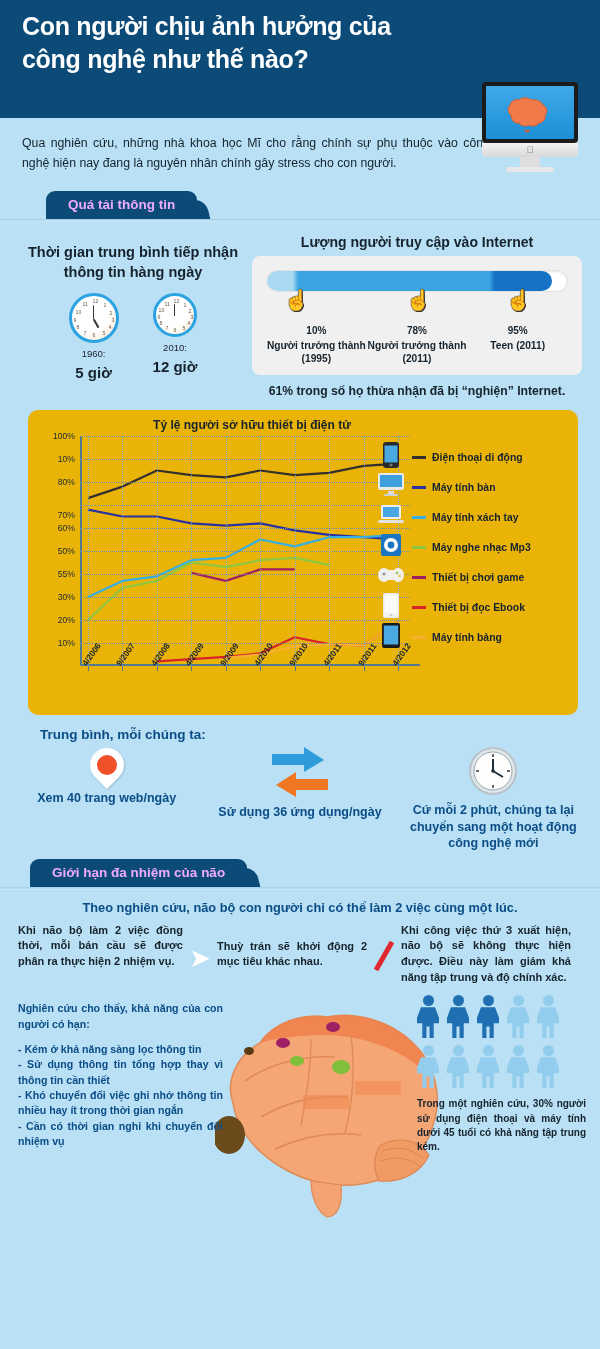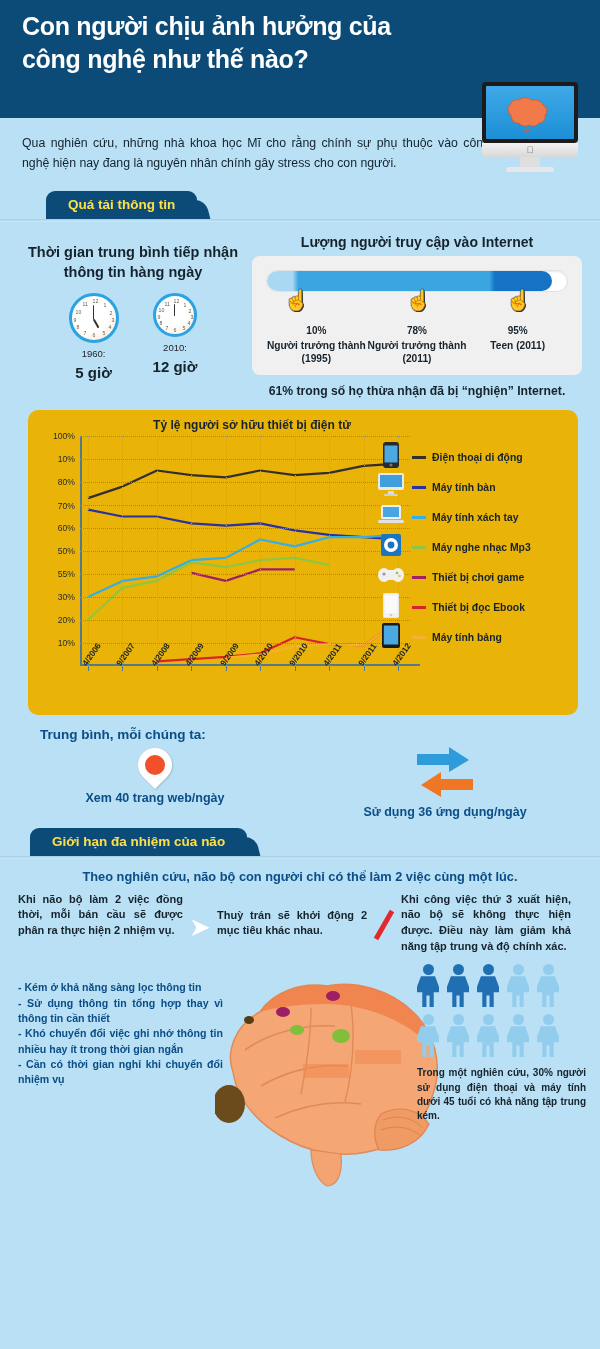--- a/index.html
+++ b/index.html
@@ -64,21 +64,21 @@
   }
   
   .tabwrap { position: relative; height: 34px; margin-top: 4px; }
   .tabwrap::after {
     content:"";position:absolute;left:0;right:0;bottom:0;height:3px;
     background: linear-gradient(180deg,#9ecfe6,#cfe9f6);
   }
   .tab {
     position: absolute; left: 46px; bottom: 3px;
     background: #0c4b77;
-    color:#fde047; font-size: 13.5px; font-weight:bold;
+    color:#f0abfc; font-size: 13.5px; font-weight:bold;
     padding: 6px 22px 7px 22px;
     border-radius: 9px 9px 0 0;
   }
   .tab::after{
     content:"";position:absolute;right:-11px;bottom:0;
     width:14px;height:19px;background:#0c4b77;
     border-radius: 0 10px 0 0;
     transform: skewX(14deg);
   }
   .tab.t2 { left: 30px; }
@@ -291,21 +291,21 @@
         <polyline points="76.88888888888889,225.4 111.33333333333333,223.1 145.77777777777777,220.8 180.22222222222223,217.35 214.66666666666666,201.25 249.11111111111111,208.15 283.55555555555554,209.3 318,186.3" fill="none" stroke="#d8232a" stroke-width="2.2" stroke-linejoin="round"></polyline>
         <polyline points="145.77777777777777,221.95 180.22222222222223,218.5 214.66666666666666,210.45 249.11111111111111,208.15 283.55555555555554,209.3 318,186.3" fill="none" stroke="#f7b030" stroke-width="2.2" stroke-linejoin="round"></polyline>
       </svg>
   <div class="gl" style="top: 0px;"></div>
       <div class="ylab" style="top: 0px;">100%</div>
       <div class="gl" style="top: 23px;"></div>
       <div class="ylab" style="top: 23px;">10%</div>
       <div class="gl" style="top: 46px;"></div>
       <div class="ylab" style="top: 46px;">80%</div>
       <div class="gl" style="top: 69px;"></div>
-      <div class="ylab" style="top: 70px;">70%</div>
+      <div class="ylab" style="top: 79px;">70%</div>
       <div class="gl" style="top: 92px;"></div>
       <div class="ylab" style="top: 92px;">60%</div>
       <div class="gl" style="top: 115px;"></div>
       <div class="ylab" style="top: 115px;">50%</div>
       <div class="gl" style="top: 138px;"></div>
       <div class="ylab" style="top: 138px;">55%</div>
       <div class="gl" style="top: 161px;"></div>
       <div class="ylab" style="top: 161px;">30%</div>
       <div class="gl" style="top: 184px;"></div>
       <div class="ylab" style="top: 184px;">20%</div>
@@ -420,20 +420,34 @@
     <div class="pin"></div>
     <div class="cap">Xem 40 trang web/ngày</div>
   </div>
   <div class="avgcell">
     <svg width="64" height="52" viewBox="0 0 64 52" style="margin:2px auto 2px auto;display:block">
       <path d="M4 8 L36 8 L36 1 L56 14 L36 26 L36 19 L4 19 Z" fill="#2e9bdb"></path>
       <path d="M60 33 L28 33 L28 26 L8 39 L28 51 L28 44 L60 44 Z" fill="#ef7622"></path>
     </svg>
     <div class="cap">Sử dụng 36 ứng dụng/ngày</div>
   </div>
+  <div class="avgcell">
+    <svg width="50" height="50" viewBox="0 0 50 50" style="margin:2px auto 2px auto;display:block">
+      <circle cx="25" cy="25" r="23" fill="#dfe6ea" stroke="#b8c4ca" stroke-width="2"></circle>
+      <circle cx="25" cy="25" r="19" fill="#fdfdfd" stroke="#9aa6ac" stroke-width="1"></circle>
+      <line x1="25" y1="8" x2="25" y2="11" stroke="#333" stroke-width="1.5"></line>
+      <line x1="25" y1="39" x2="25" y2="42" stroke="#333" stroke-width="1.5"></line>
+      <line x1="8" y1="25" x2="11" y2="25" stroke="#333" stroke-width="1.5"></line>
+      <line x1="39" y1="25" x2="42" y2="25" stroke="#333" stroke-width="1.5"></line>
+      <line x1="25" y1="25" x2="25" y2="13" stroke="#1c2f3d" stroke-width="2"></line>
+      <line x1="25" y1="25" x2="35" y2="31" stroke="#1c2f3d" stroke-width="2"></line>
+      <circle cx="25" cy="25" r="1.8" fill="#1c2f3d"></circle>
+    </svg>
+    <div class="cap">Cứ mỗi 2 phút, chúng ta lại chuyển sang một hoạt động công nghệ mới</div>
+  </div>
 </div>
 
 <div class="tabwrap">
   <div class="tab t2">Giới hạn đa nhiệm của não</div>
 </div>
 
 <div class="brain-h">Theo nghiên cứu, não bộ con người chỉ có thể làm 2 việc cùng một lúc.</div>
 
 <div class="flow">
   <div class="fbox f1">Khi não bộ làm 2 việc đồng thời, mỗi bán cầu sẽ được phân ra thực hiện 2 nhiệm vụ.</div>
@@ -460,20 +474,21 @@
     <ellipse cx="34" cy="66" rx="5" ry="4" fill="#5a3a12"></ellipse>
     <ellipse cx="118" cy="42" rx="7" ry="5" fill="#9e1f63"></ellipse>
     <ellipse cx="68" cy="58" rx="7" ry="5" fill="#9e1f63"></ellipse>
     <ellipse cx="82" cy="76" rx="7" ry="5" fill="#7fbf3a"></ellipse>
     <ellipse cx="126" cy="82" rx="9" ry="7" fill="#7fbf3a"></ellipse>
     <rect x="88" y="110" width="46" height="14" fill="#f08a50" opacity="0.6"></rect>
     <rect x="140" y="96" width="46" height="14" fill="#f08a50" opacity="0.6"></rect>
   </svg>
 
   <div class="botleft">
+    <div>Nghiên cứu cho thấy, khả năng của con người có hạn:</div>
     <div style="height:10px"></div>
     <div>- Kém ở khả năng sàng lọc thông tin</div>
     <div>- Sử dụng thông tin tổng hợp thay vì thông tin cần thiết</div>
     <div>- Khó chuyển đổi việc ghi nhớ thông tin nhiều hay ít trong thời gian ngắn</div>
     <div>- Cần có thời gian nghỉ khi chuyển đổi nhiệm vụ</div>
   </div>
 
   <div class="botright">
     <div class="people" id="people">
         <div class="pfig">

